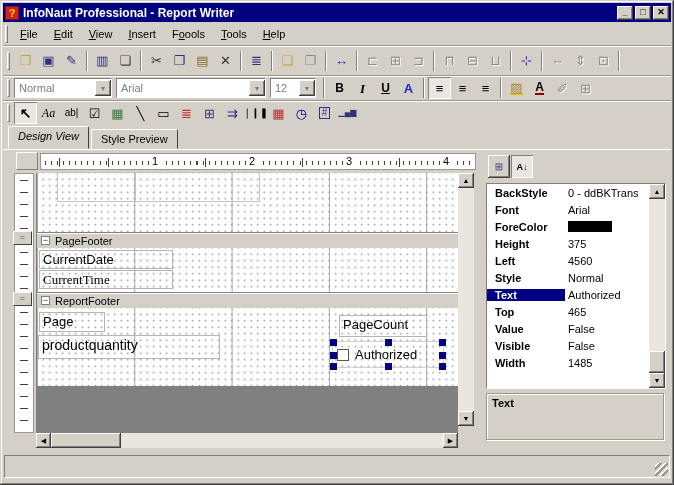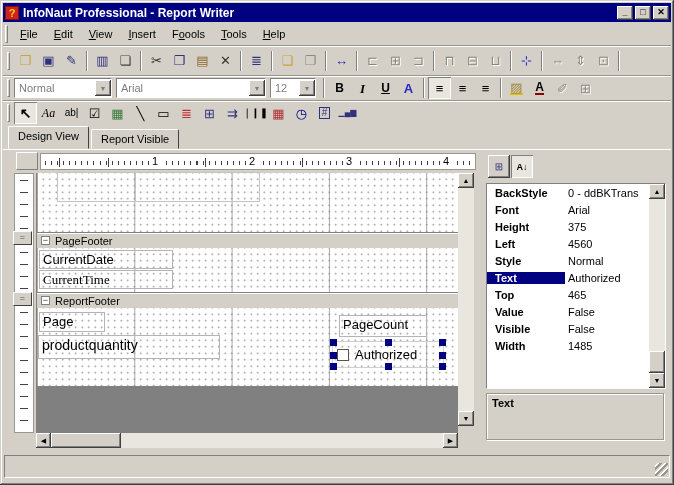--- a/index.html
+++ b/index.html
@@ -48,21 +48,21 @@
   [data-name="select-tool-icon"] .g{color:#000;font-size:14px;font-weight:bold;}
   [data-name="label-tool-icon"] .g{font-family:"Liberation Serif",serif;font-style:italic;color:#000;font-size:12px;}
   [data-name="textbox-tool-icon"] .g{color:#000;font-size:10px;}
   [data-name="barcode-tool-icon"] .g{font-size:10px;}
   [data-name="chart-tool-icon"] .g{font-size:8px;}
   [data-name="page-number-tool-icon"] .g{border:1px solid #30307c;padding:0 2px;font-size:10px;}
   
   .tabstrip{position:absolute;top:126px;left:3px;right:3px;height:23px;display:flex;align-items:flex-end;padding-left:5px;}
   .tab{height:20px;padding:3px 9px 0;background:#d4d0c8;border:1px solid;border-color:#fff #404040 #d4d0c8 #fff;
     border-radius:2px 2px 0 0;margin-right:2px;white-space:nowrap;}
-  .tab.active{height:23px;position:relative;z-index:2;}
+  .tab.active{height:23px;position:relative;z-index:2;font-style:italic;}
   .content{position:absolute;top:149px;left:3px;right:3px;height:303px;border-top:1px solid #fff;}
   
   .design-area{position:absolute;left:7px;top:1px;width:468px;height:298px;}
   .ruler-corner{position:absolute;left:6px;top:1px;width:22px;height:18px;background:#d4d0c8;
     border:1px solid;border-color:#fff #808080 #808080 #fff;}
   .hruler{position:absolute;left:30px;top:2px;width:436px;height:17px;background:#fff;border:1px solid #9a968c;}
   .hticks{position:absolute;left:4px;right:2px;top:7px;height:4px;
     background:repeating-linear-gradient(90deg,#404040 0 1px,transparent 1px 6.06px);}
   .hticks2{position:absolute;left:4px;right:2px;top:4px;height:9px;
     background:repeating-linear-gradient(90deg,#404040 0 1px,transparent 1px 48.5px);background-position:14px 0;}
@@ -418,21 +418,21 @@
         <div class="tbtn" data-name="chart-tool-icon">
           <span class="g" style="color: rgb(48, 48, 124);">▁▄▆</span>
         </div>
       </div>
   </div>
 
   <div class="tabstrip" data-name="view-tabs">
 
       <div class="tab active" data-name="tab-design-view">Design View</div>
 
-      <div class="tab" data-name="tab-report-preview">Report Visible</div>
+      <div class="tab" data-name="tab-report-preview">Style Preview</div>
     </div>
 
   <div class="content" data-name="tab-page">
 
     <div class="design-area" data-name="design-area">
       <div class="ruler-corner" data-name="ruler-corner"></div>
 
       <div class="hruler" data-name="horizontal-ruler">
         <div class="hticks" data-name="ruler-ticks"></div>
         <div class="hticks2" data-name="ruler-ticks-major"></div>
@@ -530,20 +530,27 @@
 
 
             <div class="prow" data-name="property-row">
               <div class="pname" data-name="property-name">Font</div>
               <div class="pval" data-name="property-value">
                 <span>Arial</span>
 
               </div>
             </div>
 
+            <div class="prow" data-name="property-row">
+              <div class="pname" data-name="property-name">ForeColor</div>
+              <div class="pval" data-name="property-value">
+                <span></span>
+                <span class="swatch" data-name="color-swatch" style="background: rgb(0, 0, 0);"></span>
+              </div>
+            </div>
 
             <div class="prow" data-name="property-row">
               <div class="pname" data-name="property-name">Height</div>
               <div class="pval" data-name="property-value">
                 <span>375</span>
 
               </div>
             </div>
 
             <div class="prow" data-name="property-row">

